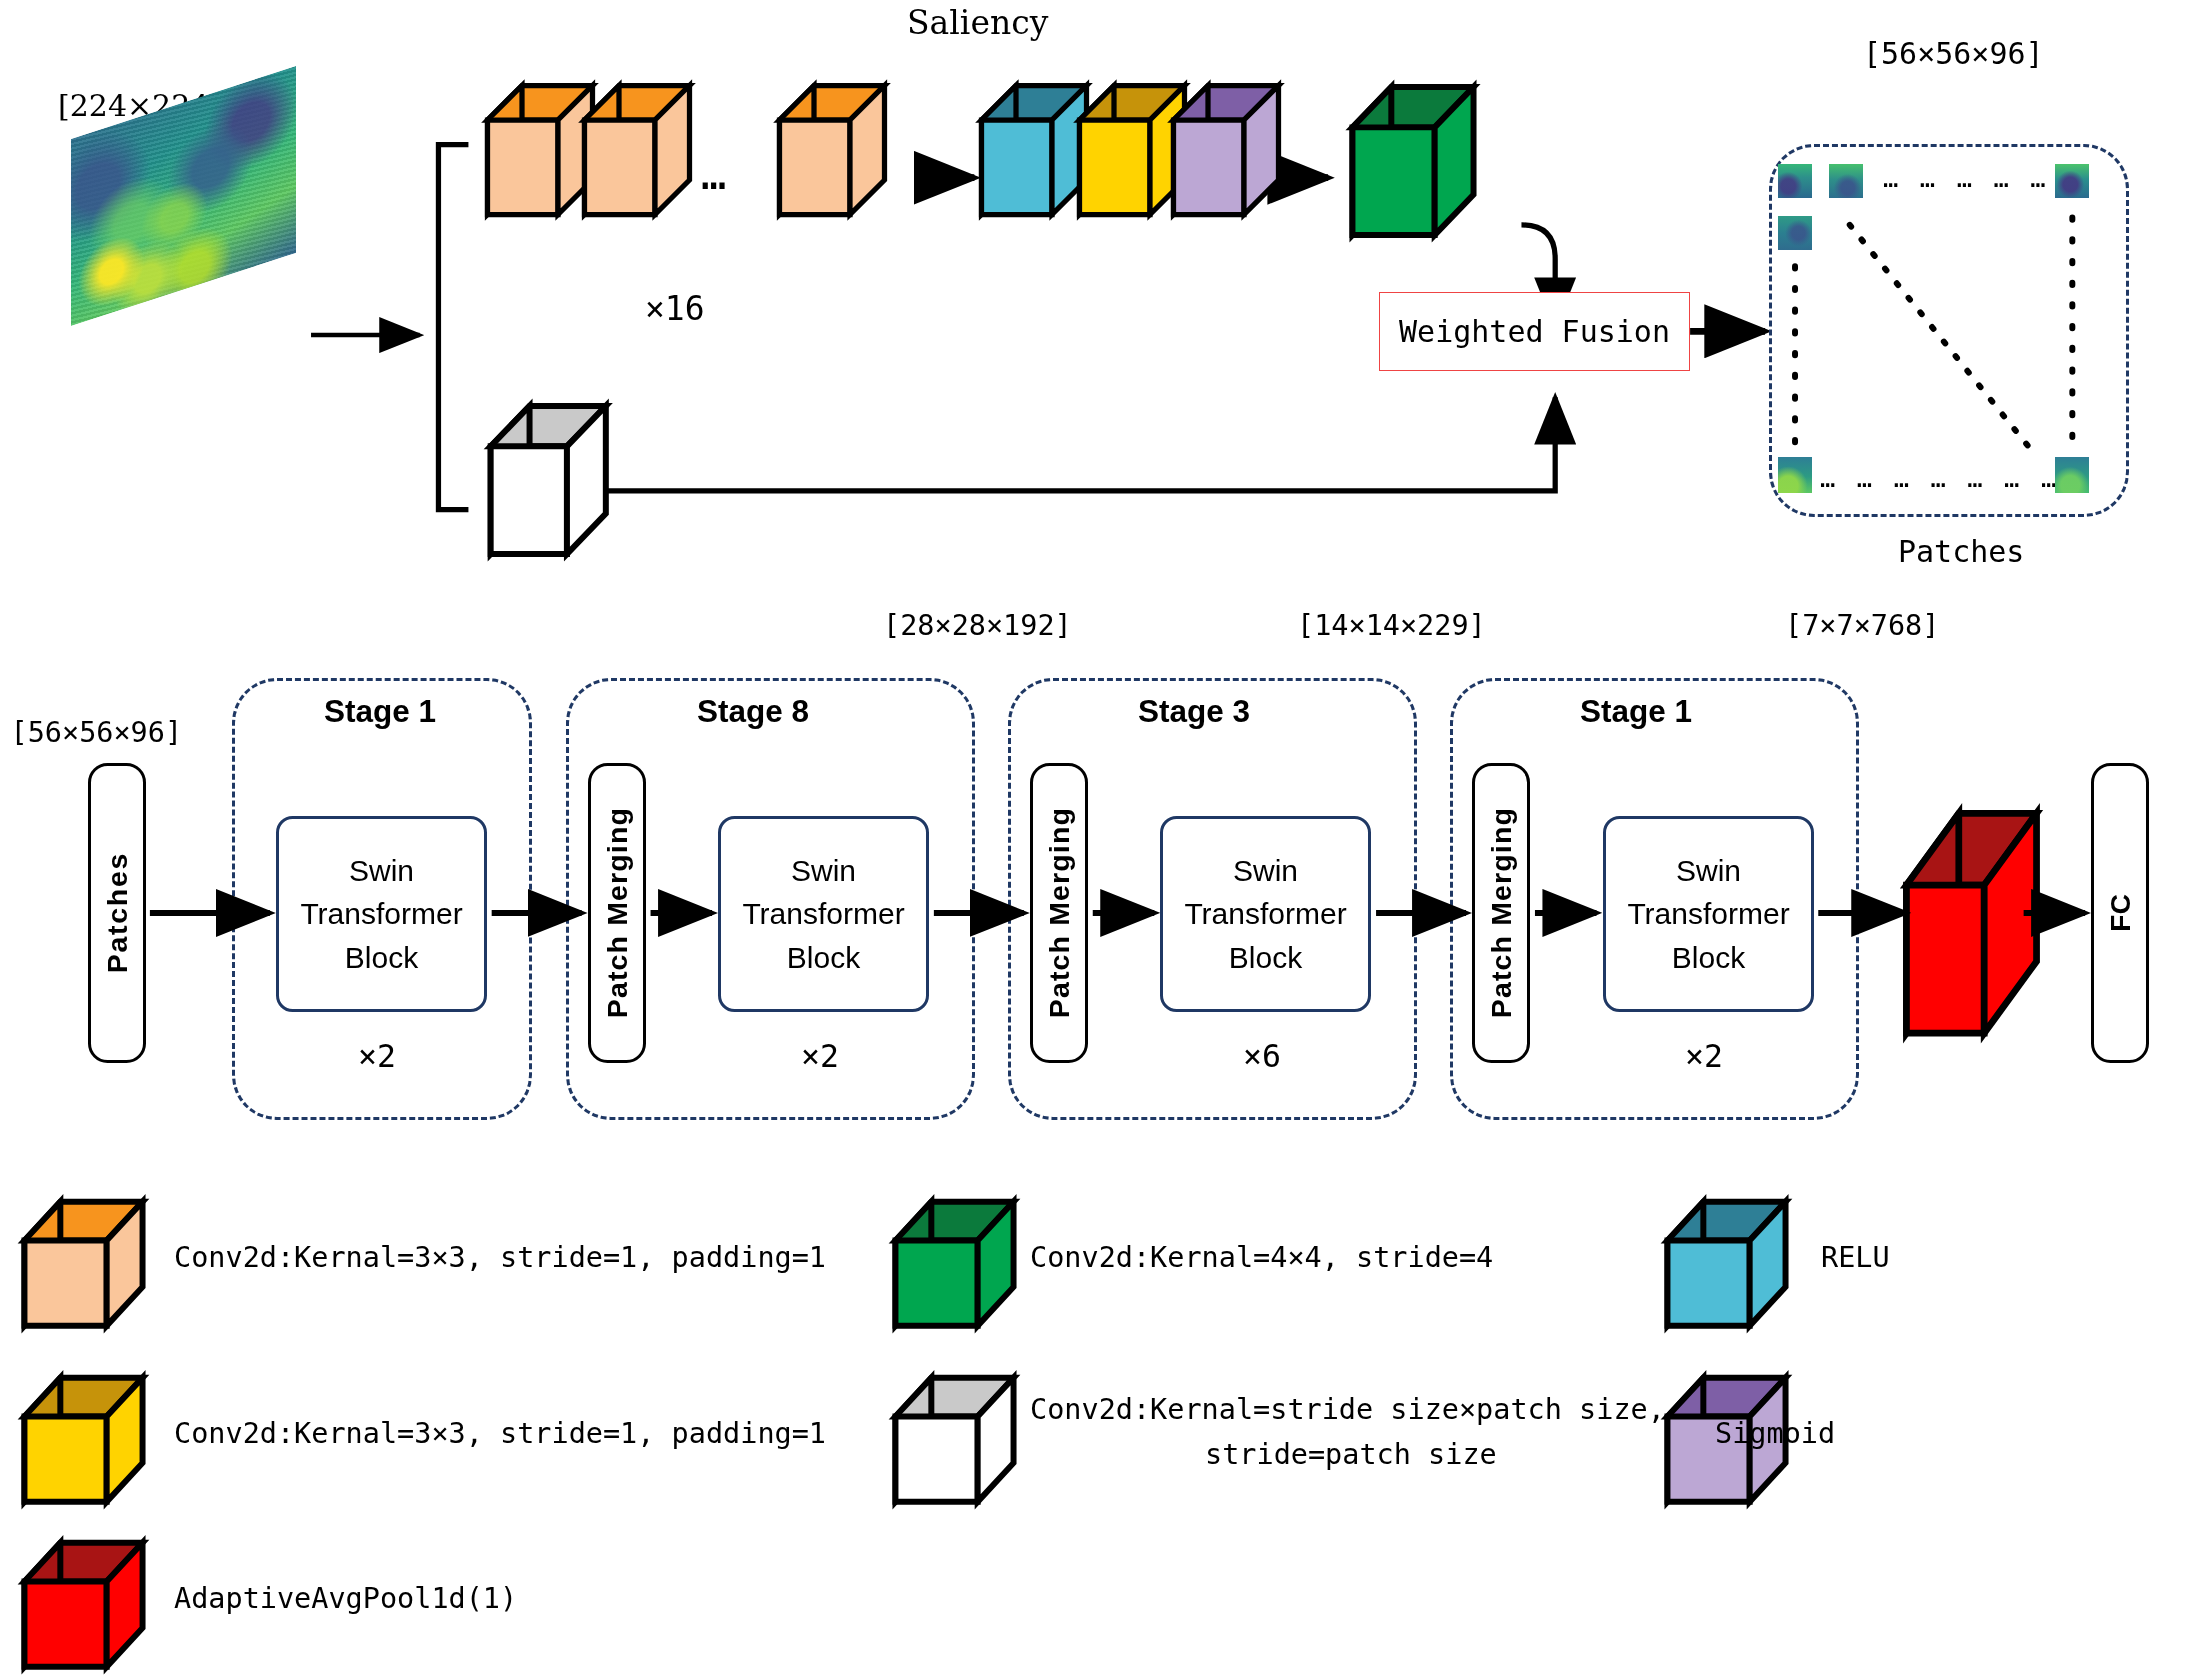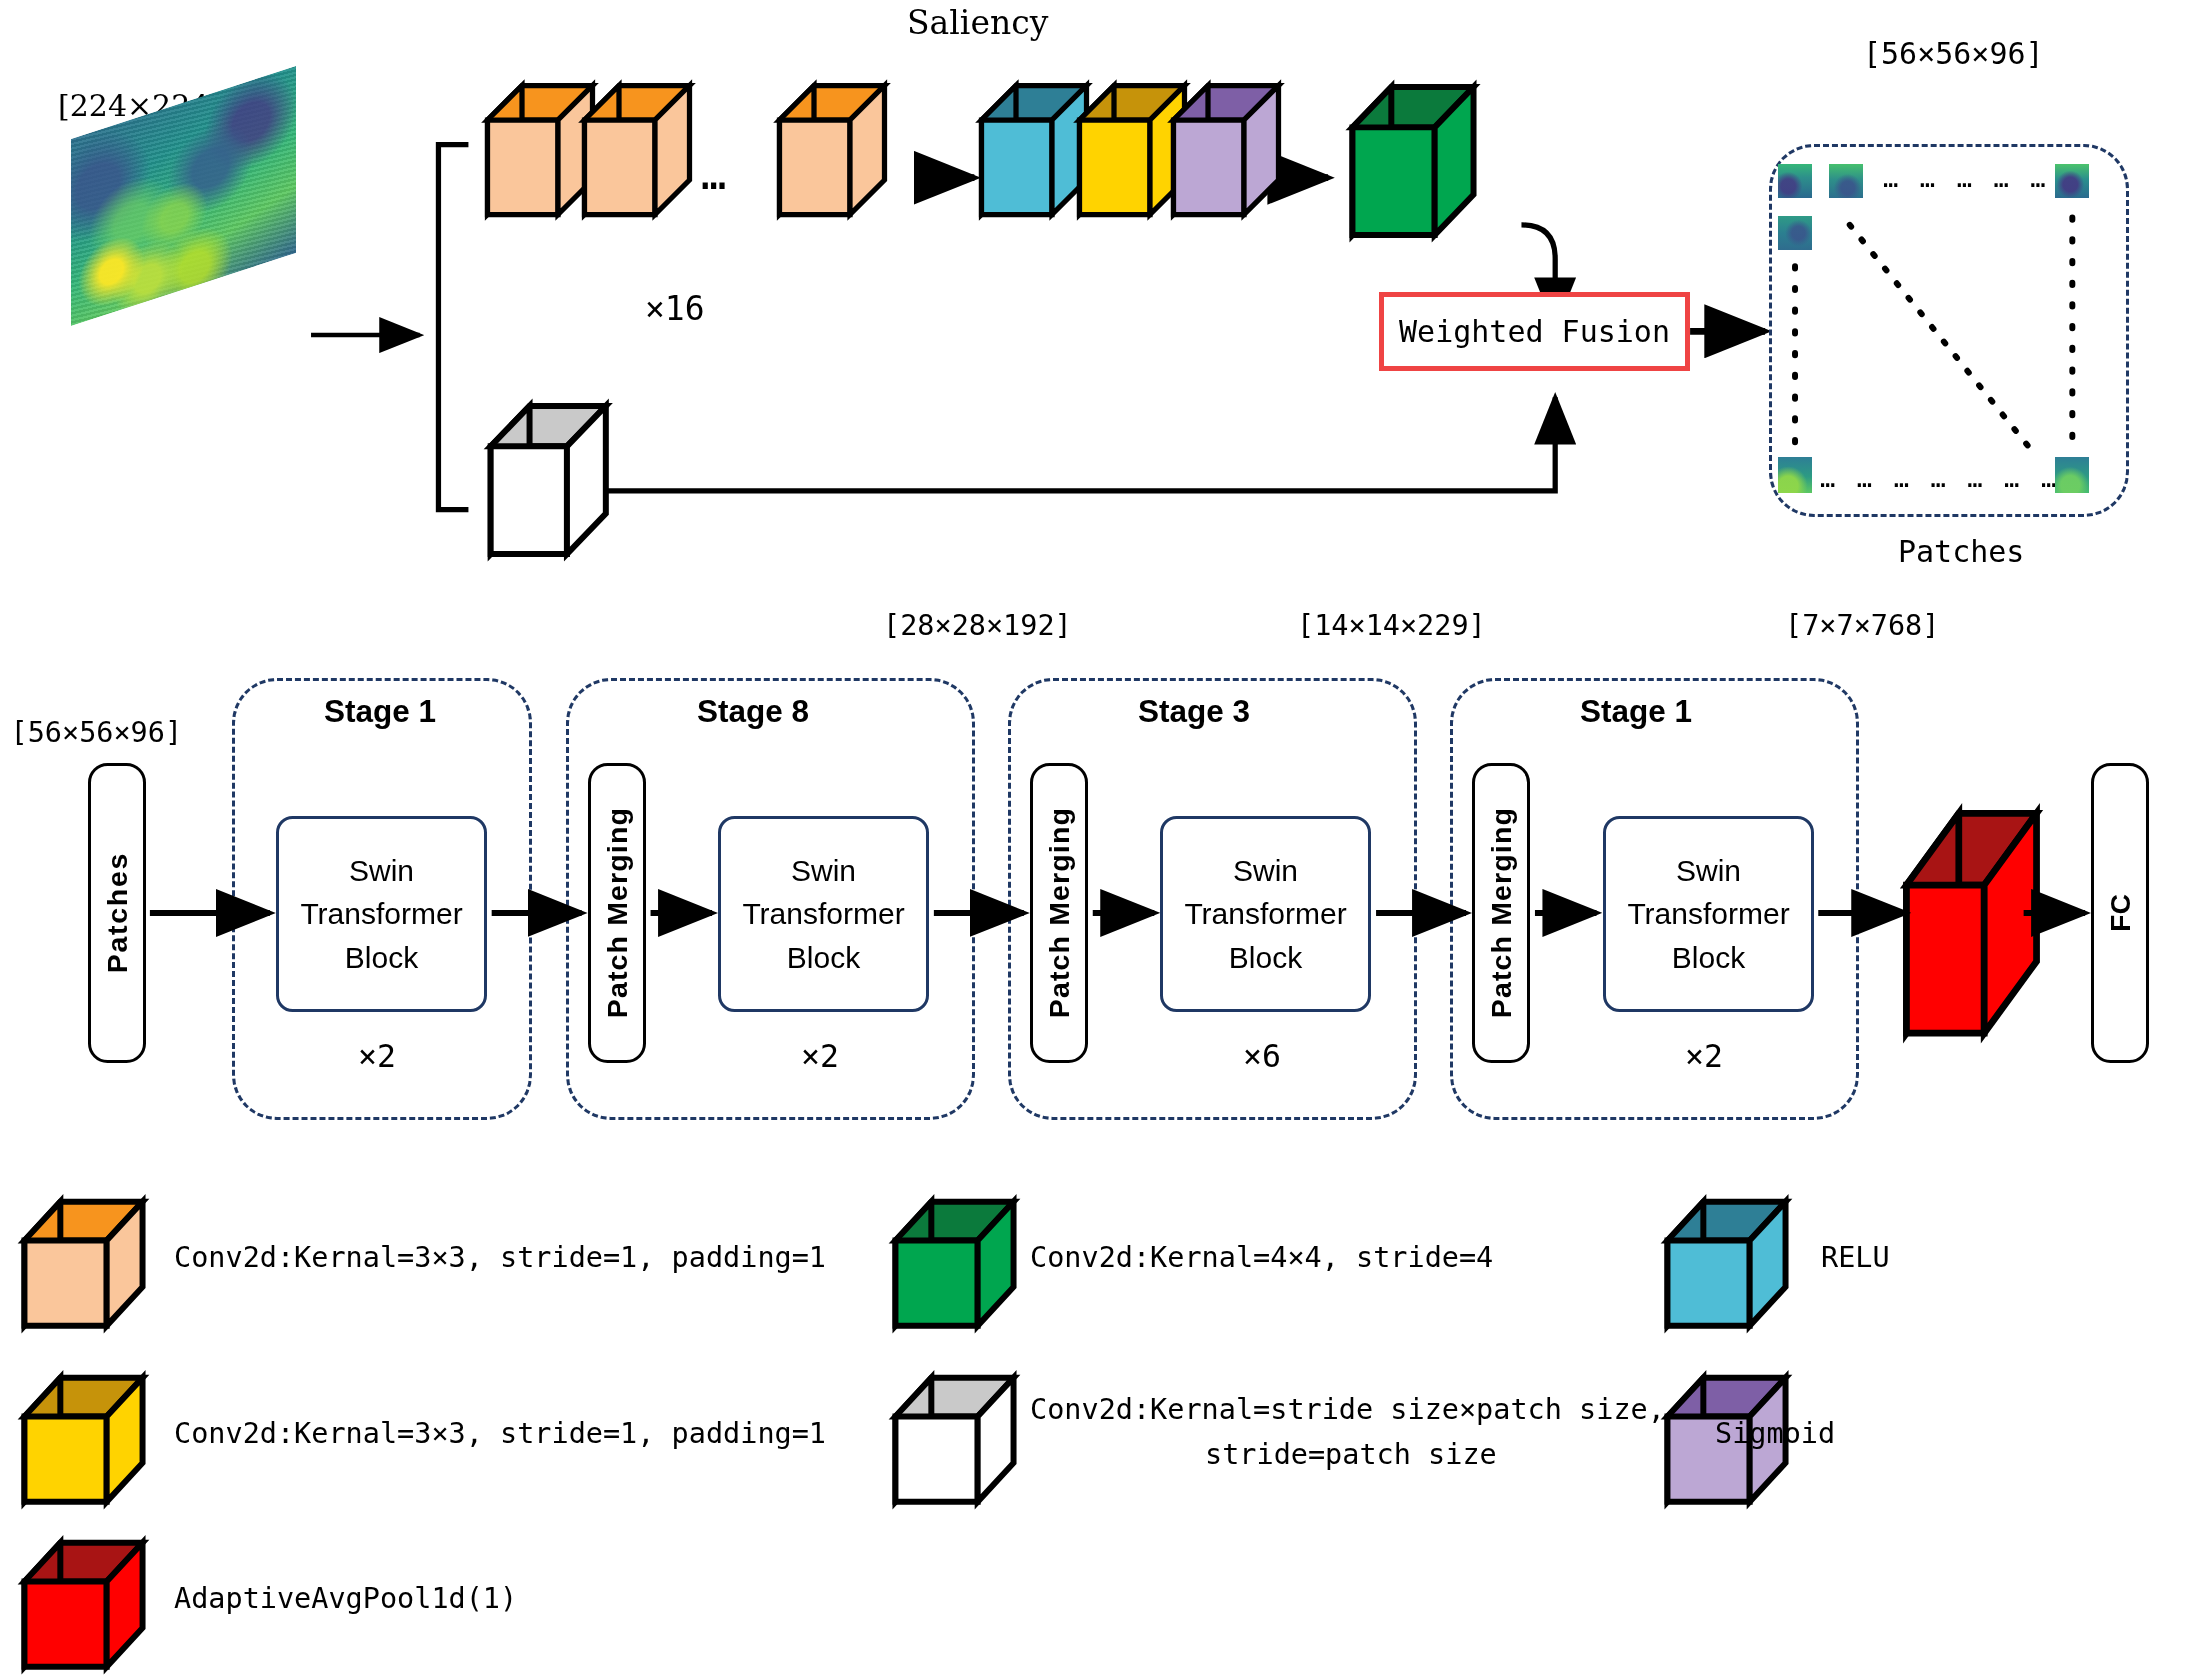--- a/index.html
+++ b/index.html
@@ -11,21 +11,21 @@
   .sans{font-family:"Liberation Sans", sans-serif;text-align:right;}
   
   svg.layer{position:absolute;left:0;top:0;width:2205px;height:1679px;
             pointer-events:none;}
   
   .slab{position:absolute;}
   .slab svg{display:block;overflow:visible;}
   .vert{writing-mode:vertical-rl;transform:rotate(180deg);}
   .dashbox{position:absolute;box-sizing:border-box;
            border:3.7px dashed #1F3864;border-radius:45px;background:transparent;}
-  .plainbox{position:absolute;box-sizing:border-box;border:5px solid #ef4444;
+  .plainbox{position:absolute;box-sizing:border-box;border:1px solid #ef4444;
             background:#fff;display:flex;align-items:center;justify-content:center;}
   .stbox{position:absolute;box-sizing:border-box;border:3px solid #1F3864;
          border-radius:16.5px;background:#fff;display:flex;flex-direction:column;
          align-items:center;justify-content:center;line-height:1.45;}
   .pmbox{position:absolute;box-sizing:border-box;border:3px solid #000;
          border-radius:19.5px;background:#fff;display:flex;align-items:center;
          justify-content:center;}
   .thumb{position:absolute;image-rendering:pixelated;}
   .dots{position:absolute;color:#000;letter-spacing:.12em;}
 </style>

